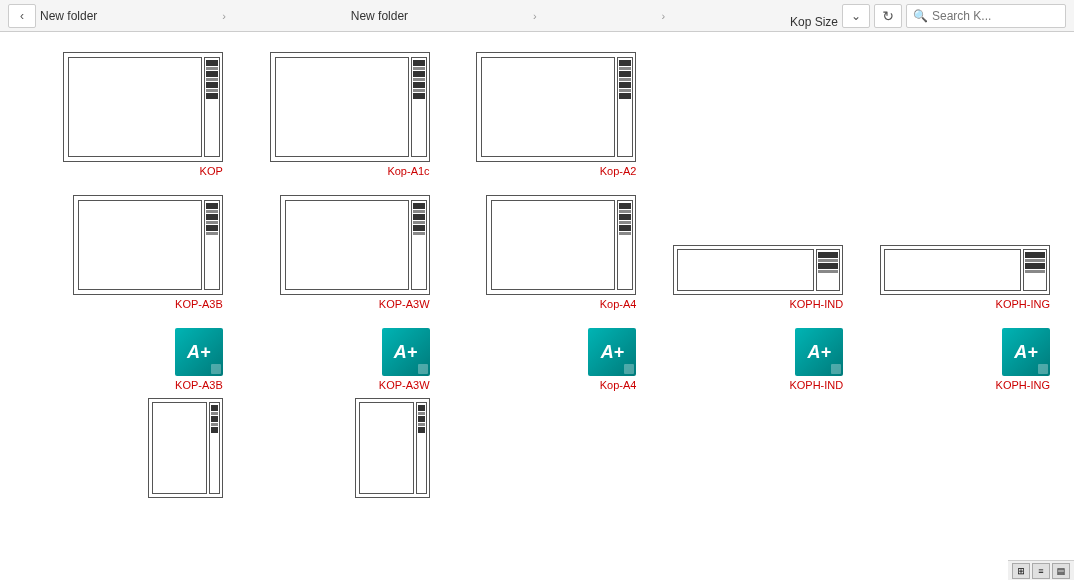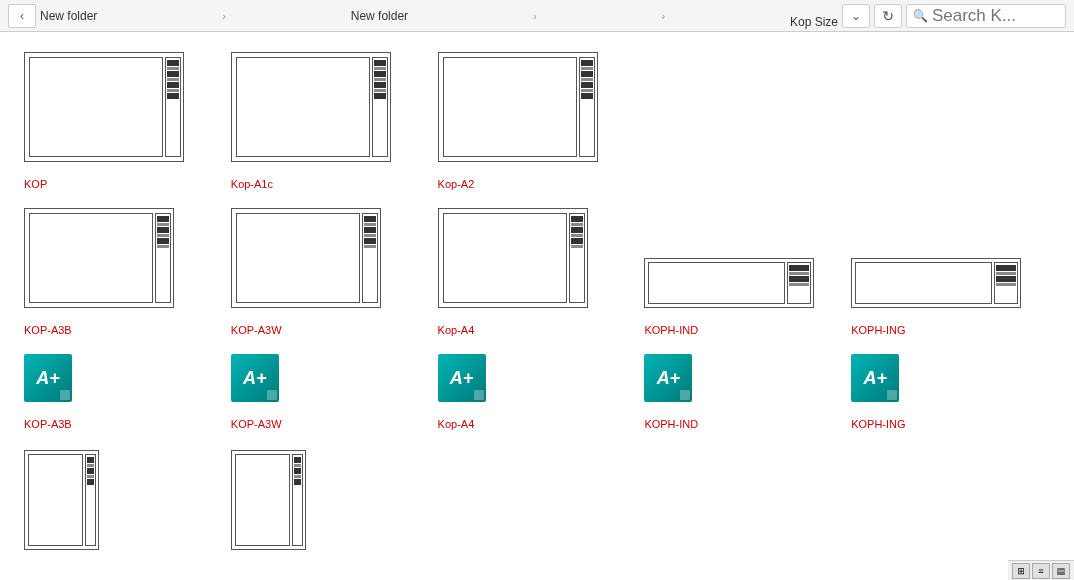--- a/index.html
+++ b/index.html
@@ -76,21 +76,21 @@
       background: #fff;
       height: 24px;
       padding: 0 6px;
       gap: 4px;
       width: 160px;
       border-radius: 2px;
     }
     .search-bar input {
       border: none;
       outline: none;
-      font-size: 17px;
+      font-size: 12px;
       color: #333;
       width: 100%;
       background: transparent;
     }
     .search-icon-small {
       color: #888;
       font-size: 12px;
     }
 
     
@@ -98,22 +98,22 @@
       background: #ffffff;
       width: 1074px;
       height: 548px;
       overflow-y: auto;
       padding: 16px 20px;
     }
 
     .file-item {
       display: flex;
       flex-direction: column;
-      align-items: flex-start;
-      gap: 16px;
+      align-items: flex-end;
+      gap: 3px;
       cursor: pointer;
       padding: 4px;
     }
 
     
     .drawing-thumb {
       width: 160px;
       height: 110px;
       background: #fff;
       border: 1px solid #555;

